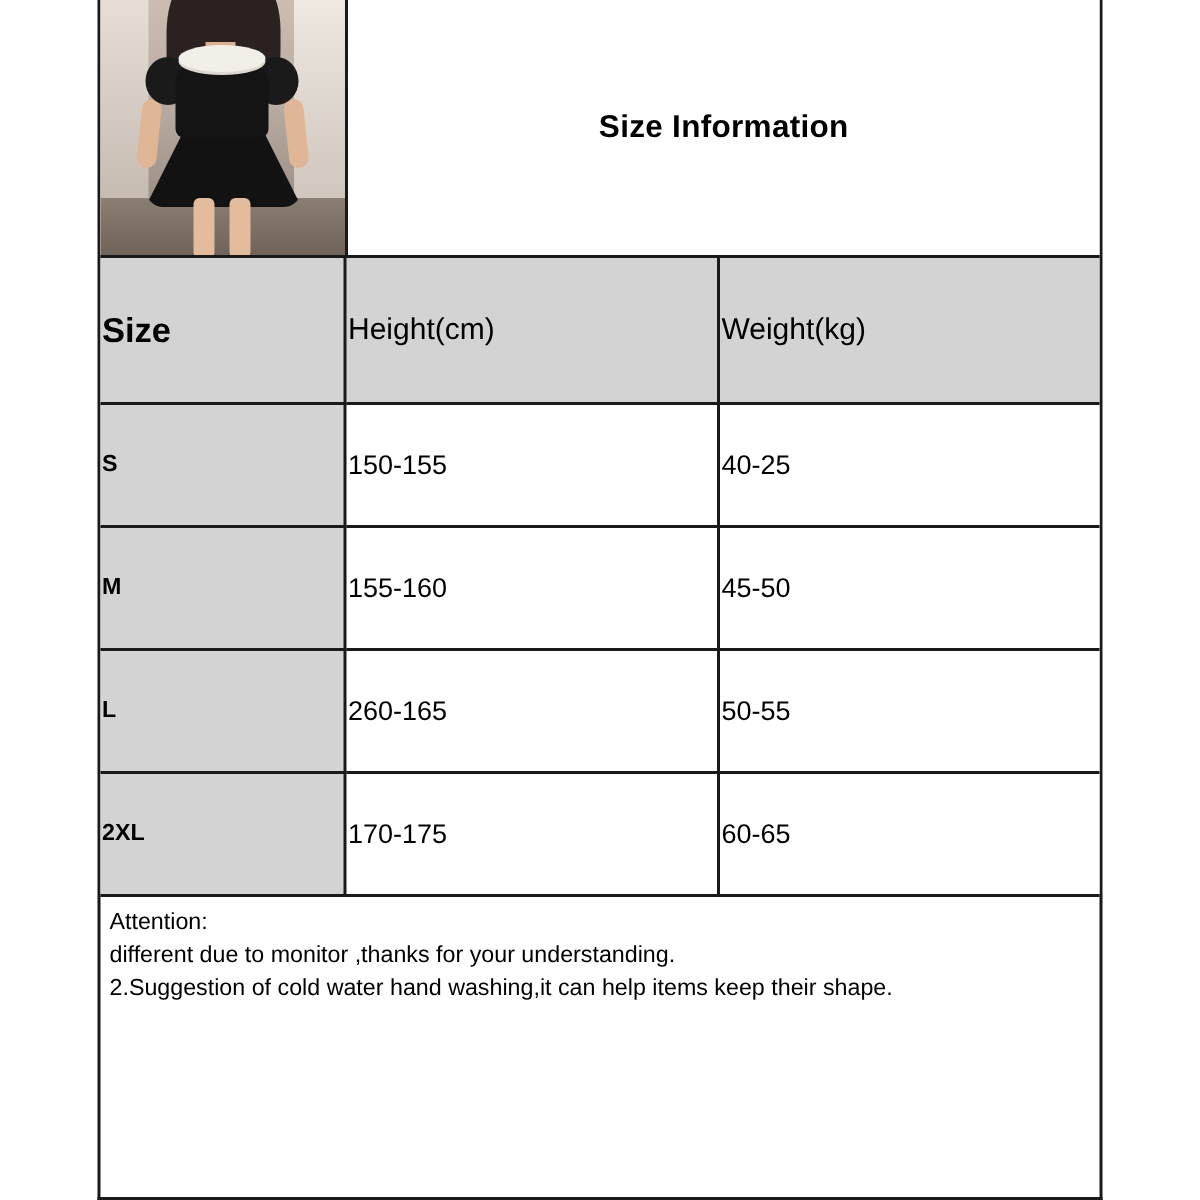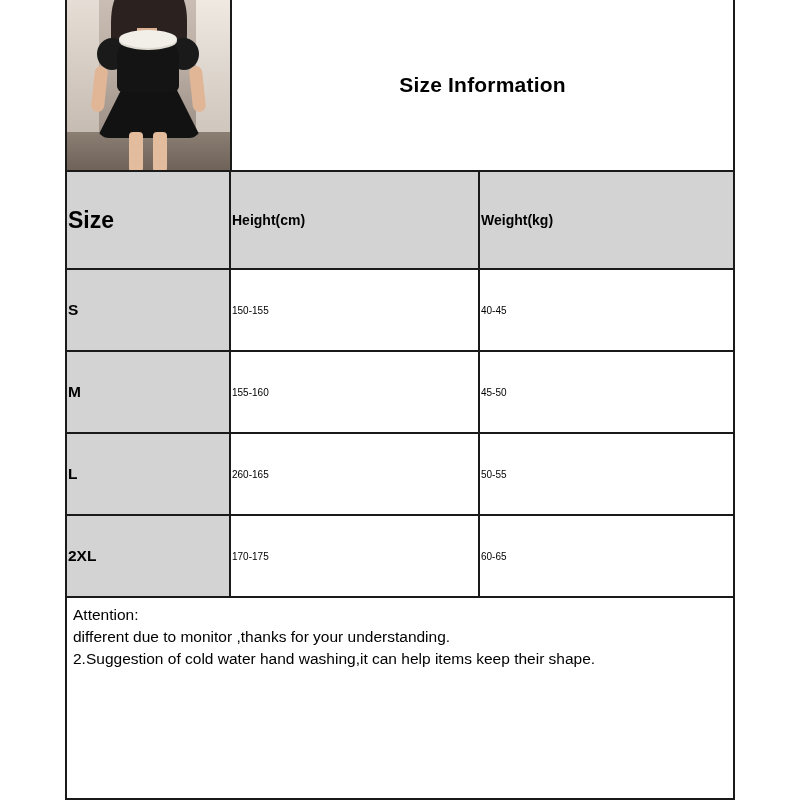--- a/index.html
+++ b/index.html
@@ -215,33 +215,33 @@
   col.c3 { width: 254px; }
 
   .hdr-size {
     background: #d3d3d3;
     font-size: 23px;
     font-weight: bold;
     height: 94px;
   }
   .hdr-col {
     background: #d3d3d3;
-    font-size: 14px;
-    font-weight: bold;
+    font-size: 20px;
+    font-weight: normal;
     height: 94px;
   }
   .cell-size {
     background: #d3d3d3;
     font-size: 15.5px;
     font-weight: bold;
     height: 78px;
   }
   .cell-val {
     background: #ffffff;
-    font-size: 10px;
+    font-size: 18px;
     height: 78px;
   }
   
   .attention {
     border-top: 2px solid #1a1a1a;
     padding: 6px 6px 0 6px;
     font-size: 15.5px;
     line-height: 1.42;
     height: 158px;
     box-sizing: border-box;
@@ -291,21 +291,21 @@
       </colgroup>
       <tbody>
         <tr>
           <th class="hdr-size">Size</th>
           <th class="hdr-col">Height(cm)</th>
           <th class="hdr-col">Weight(kg)</th>
         </tr>
         <tr>
           <td class="cell-size">S</td>
           <td class="cell-val">150-155</td>
-          <td class="cell-val">40-45</td>
+          <td class="cell-val">40-25</td>
         </tr>
         <tr>
           <td class="cell-size">M</td>
           <td class="cell-val">155-160</td>
           <td class="cell-val">45-50</td>
         </tr>
         <tr>
           <td class="cell-size">L</td>
           <td class="cell-val">260-165</td>
           <td class="cell-val">50-55</td>

